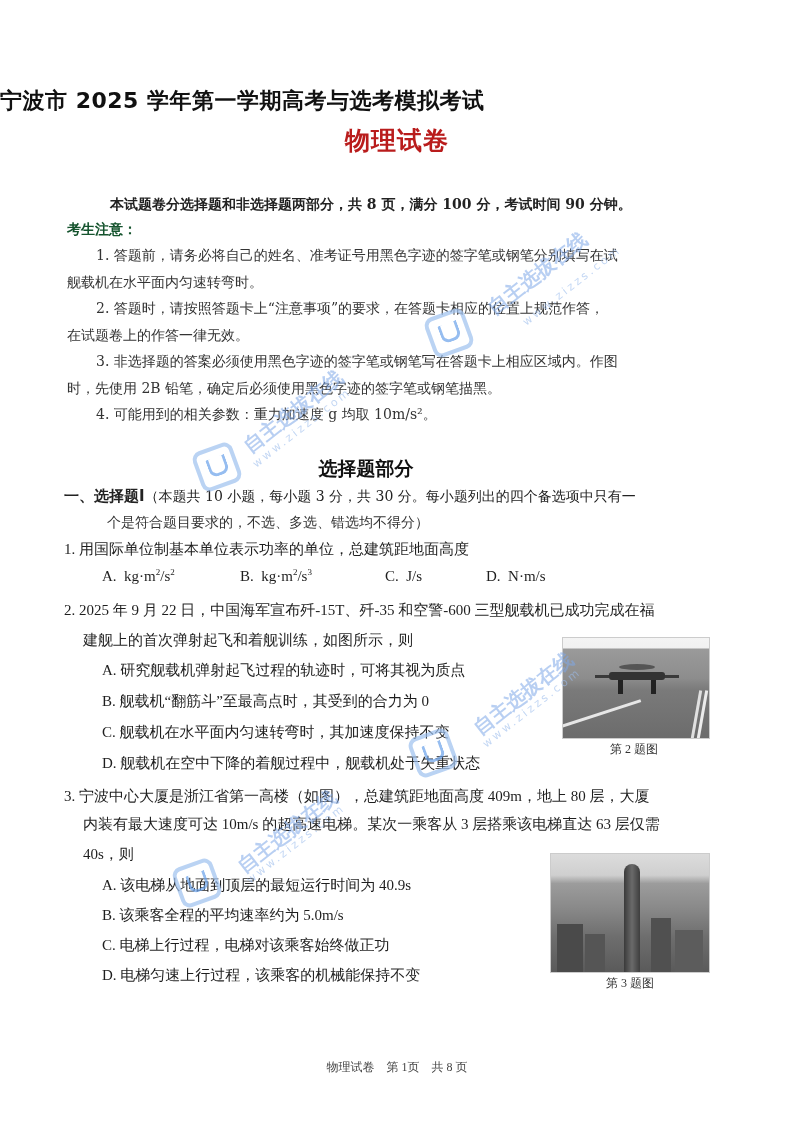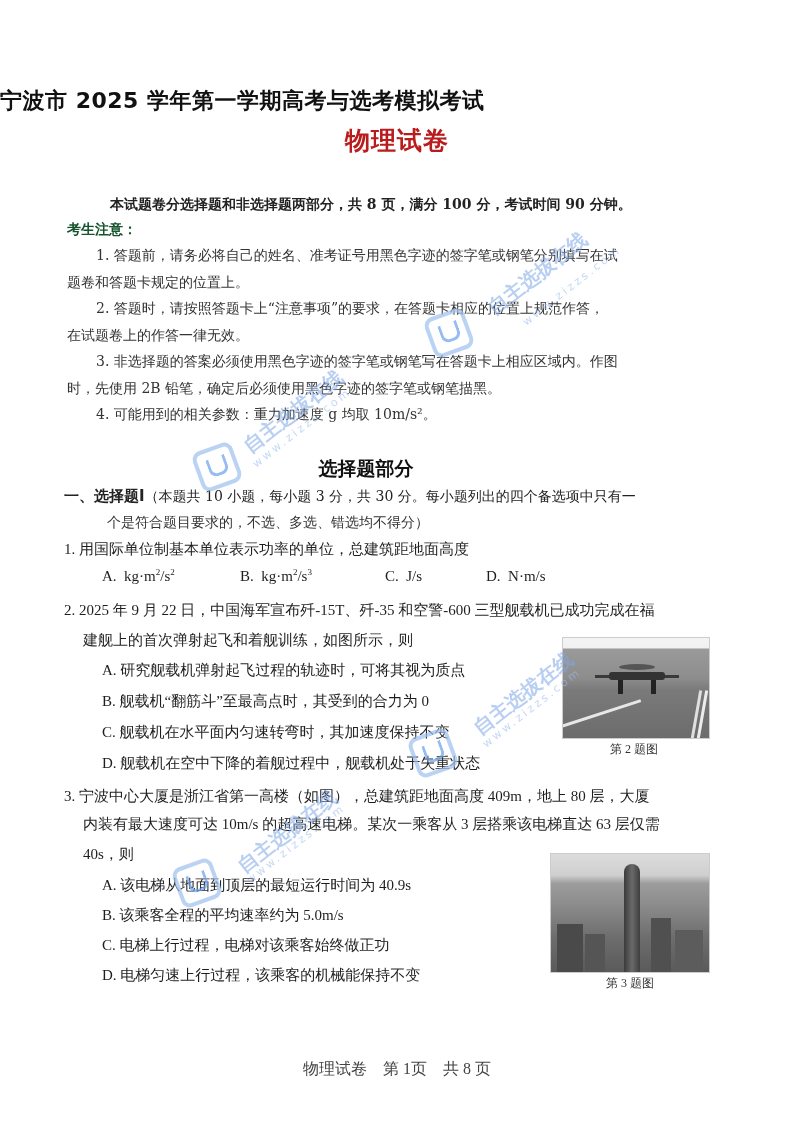--- a/index.html
+++ b/index.html
@@ -42,21 +42,21 @@
   .fig2 .plane-wing { position: absolute; left: 32px; top: 37px; width: 84px; height: 3px; background: #3a3a3a; }
 
   .fig3 { left: 550px; top: 853px; width: 158px; height: 118px;
           background: linear-gradient(180deg, #dcdcdc 0%, #cfcfcf 18%, #9c9c9c 25%, #8a8a8a 45%, #6e6e6e 70%, #5a5a5a 100%); overflow: hidden; }
   .fig3 .tower { position: absolute; left: 73px; top: 10px; width: 16px; height: 108px; background: linear-gradient(90deg, #3a3a3a, #6a6a6a, #3e3e3e);
                  border-radius: 8px 8px 0 0; }
   .fig3 .blk { position: absolute; background: #4a4a4a; }
 
   .caption { font-size: 12px; color: #333; font-family: "Liberation Serif", serif; }
 
-  .footer { left: 0; width: 794px; top: 1059px; text-align: center; font-size: 16px; color: #444; font-family: "Liberation Serif", serif; }
+  .footer { left: 0; width: 794px; top: 1059px; text-align: center; font-size: 12px; color: #444; font-family: "Liberation Serif", serif; }
 
   .wm-logo { position: absolute; width: 34px; height: 34px; border: 4px solid #9ec1ef; border-radius: 9px;
              transform: rotate(-20deg); opacity: 0.7; }
   .wm-logo::after { content: ""; position: absolute; left: 8px; top: 7px; width: 14px; height: 16px;
                     border: 3px solid #6aa2ea; border-top: none; border-radius: 0 0 8px 8px; }
   .wm-text { position: absolute; color: #7fa8e8; font-size: 20px; font-weight: bold; opacity: 0.55;
              transform: rotate(-38deg); transform-origin: left top; font-family: "DejaVu Sans", sans-serif; }
   .wm-url { position: absolute; color: #9bbcec; font-size: 11px; opacity: 0.6; letter-spacing: 3px;
             transform: rotate(-38deg); transform-origin: left top; font-family: "DejaVu Sans", sans-serif; }
 </style>
@@ -65,21 +65,21 @@
 
 <div class="page">
 
   <div class="abs title-main">宁波市 2025 学年第一学期高考与选考模拟考试</div>
   <div class="abs title-sub">物理试卷</div>
 
   <div class="abs intro">本试题卷分选择题和非选择题两部分，共 8 页，满分 100 分，考试时间 90 分钟。</div>
   <div class="abs notice-label">考生注意：</div>
 
   <div class="abs rule" style="left:96px; top:247px;">1. 答题前，请务必将自己的姓名、准考证号用黑色字迹的签字笔或钢笔分别填写在试</div>
-  <div class="abs rule-line" style="top:274px;">题卷和答题卡规定的位置上。</div>
+  <div class="abs rule-line" style="top:274px;">舰载机在水平面内匀速转弯时。</div>
   <div class="abs rule" style="left:96px; top:300px;">2. 答题时，请按照答题卡上“注意事项”的要求，在答题卡相应的位置上规范作答，</div>
   <div class="abs rule-line" style="top:327px;">在试题卷上的作答一律无效。</div>
   <div class="abs rule" style="left:96px; top:353px;">3. 非选择题的答案必须使用黑色字迹的签字笔或钢笔写在答题卡上相应区域内。作图</div>
   <div class="abs rule-line" style="top:380px;">时，先使用 2B 铅笔，确定后必须使用黑色字迹的签字笔或钢笔描黑。</div>
   <div class="abs rule" style="left:96px; top:406px;">4. 可能用到的相关参数：重力加速度 g 均取 10m/s²。</div>
 
   <div class="abs section-title">选择题部分</div>
 
   <div class="abs part-head">
     <b>一、选择题Ⅰ</b><span>（本题共 10 小题，每小题 3 分，共 30 分。每小题列出的四个备选项中只有一</span>

